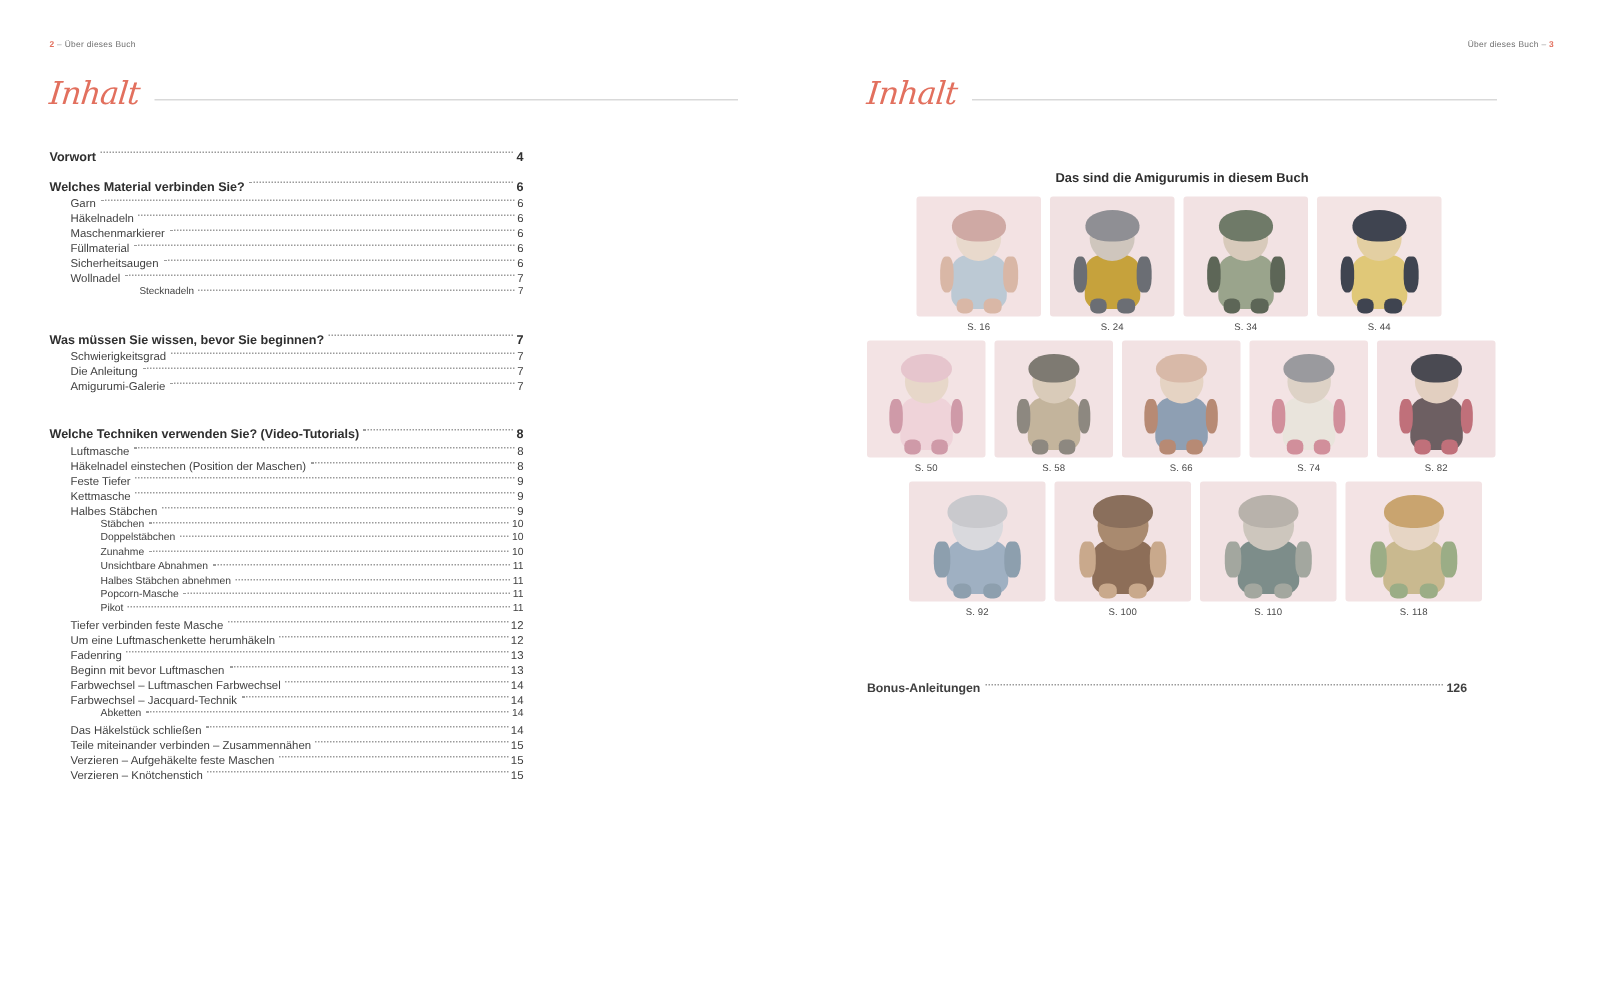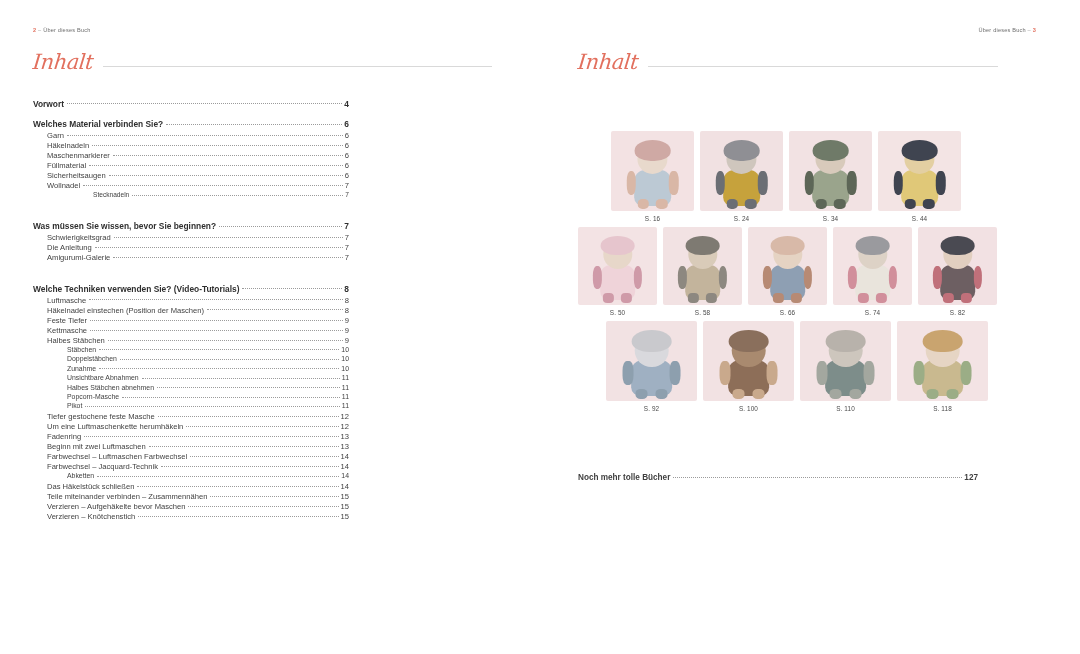--- a/index.html
+++ b/index.html
@@ -75,21 +75,21 @@
 
   
   .toc {
     position: absolute;
     top: 100px;
     left: 33px;
     width: 316px;
   }
   .toc-row {
     display: flex;
-    align-items: center;
+    align-items: flex-start;
     white-space: nowrap;
     line-height: 1.0;
   }
   .toc-row .label { color: #3f3f3f; }
   .toc-row .dots {
     flex: 1;
     overflow: hidden;
     margin: 0 2px 2px 3px;
     border-bottom: 1px dotted #9b9b9b;
     height: 1px;
@@ -377,36 +377,36 @@
           <span class="label">Popcorn-Masche</span>
           <span class="dots"></span>
           <span class="pg">11</span>
         </div>
         <div class="toc-row lvl-2">
           <span class="label">Pikot</span>
           <span class="dots"></span>
           <span class="pg">11</span>
         </div>
         <div class="toc-row lvl-1">
-          <span class="label">Tiefer gestochene feste Masche</span>
+          <span class="label">Tiefer verbinden feste Masche</span>
           <span class="dots"></span>
           <span class="pg">12</span>
         </div>
         <div class="toc-row lvl-1">
           <span class="label">Um eine Luftmaschenkette herumhäkeln</span>
           <span class="dots"></span>
           <span class="pg">12</span>
         </div>
         <div class="toc-row lvl-1">
           <span class="label">Fadenring</span>
           <span class="dots"></span>
           <span class="pg">13</span>
         </div>
         <div class="toc-row lvl-1">
-          <span class="label">Beginn mit zwei Luftmaschen</span>
+          <span class="label">Beginn mit bevor Luftmaschen</span>
           <span class="dots"></span>
           <span class="pg">13</span>
         </div>
         <div class="toc-row lvl-1">
           <span class="label">Farbwechsel – Luftmaschen Farbwechsel</span>
           <span class="dots"></span>
           <span class="pg">14</span>
         </div>
         <div class="toc-row lvl-1">
           <span class="label">Farbwechsel – Jacquard-Technik</span>
@@ -422,21 +422,21 @@
           <span class="label">Das Häkelstück schließen</span>
           <span class="dots"></span>
           <span class="pg">14</span>
         </div>
         <div class="toc-row lvl-1">
           <span class="label">Teile miteinander verbinden – Zusammennähen</span>
           <span class="dots"></span>
           <span class="pg">15</span>
         </div>
         <div class="toc-row lvl-1">
-          <span class="label">Verzieren – Aufgehäkelte bevor Maschen</span>
+          <span class="label">Verzieren – Aufgehäkelte feste Maschen</span>
           <span class="dots"></span>
           <span class="pg">15</span>
         </div>
         <div class="toc-row lvl-1">
           <span class="label">Verzieren – Knötchenstich</span>
           <span class="dots"></span>
           <span class="pg">15</span>
         </div>
       </div>
   </div>
@@ -448,20 +448,21 @@
       <span class="sep">–</span>
       <span class="folio">3</span>
     </div>
   </div>
 
   <div class="inhalt-wrap right">
     <span class="inhalt">Inhalt</span>
     <span class="inhalt-rule"></span>
   </div>
 
+  <div class="gallery-title">Das sind die Amigurumis in diesem Buch</div>
 
   <div class="rows" id="gallery-rows">
       <div class="row row1">
         <div class="fig">
           <div class="thumb" style="width: 83px; height: 80px; background: rgb(243, 226, 227);">
             <div class="doll">
               <div class="d-body" style="background:#bcc9d4"></div>
               <div class="d-armL" style="background:#d9b7a6"></div>
               <div class="d-armR" style="background:#d9b7a6"></div>
               <div class="d-legL" style="background:#d9b7a6"></div>
@@ -679,21 +680,21 @@
                 <div class="d-earR" style="background:#e6d5c4"></div>
               </div>
               <div class="d-hair" style="background:#c9a46f"></div>
             </div>
           </div>
           <div class="cap">S. 118</div>
         </div>
       </div>
     </div>
 
-  <div class="bonus bonus-2">
+  <div class="bonus bonus-1">
     <div class="toc-row">
-      <span class="label">Noch mehr tolle Bücher</span>
+      <span class="label">Bonus-Anleitungen</span>
       <span class="dots"></span>
-      <span class="pg">127</span>
+      <span class="pg">126</span>
     </div>
   </div>
 
 </div>
 
 </body></html>

